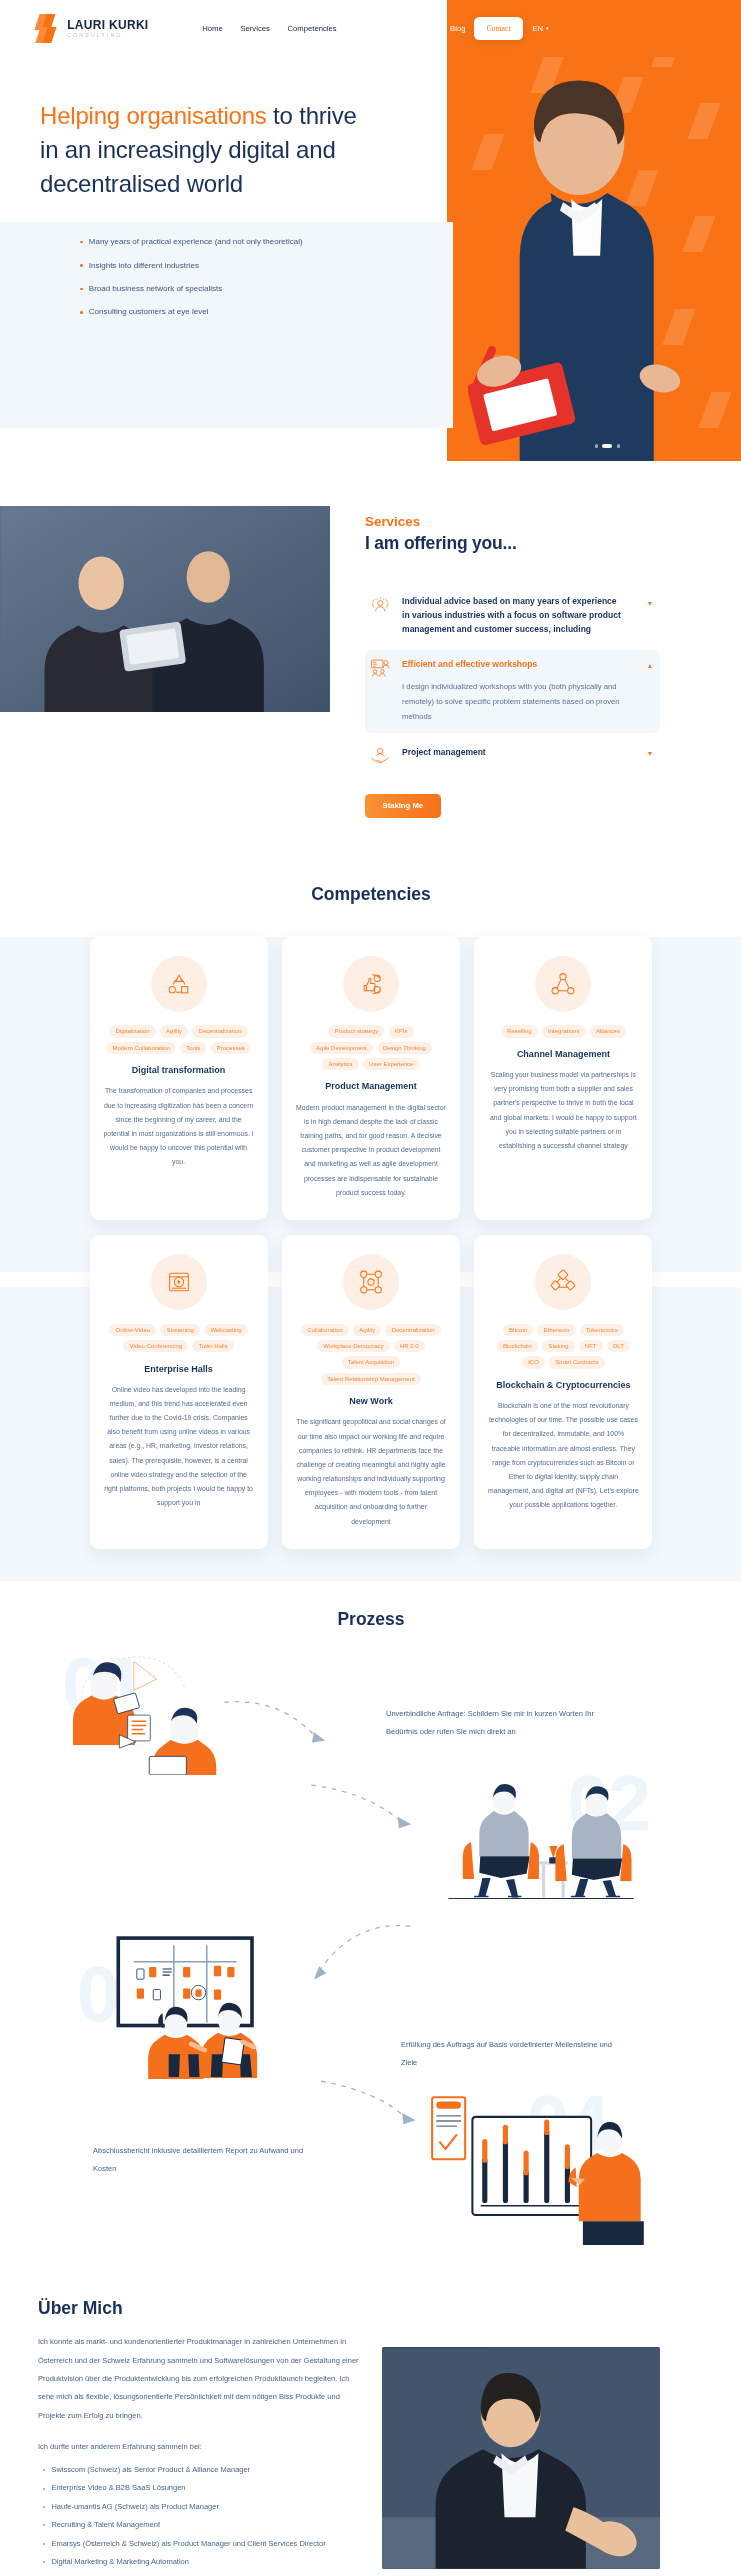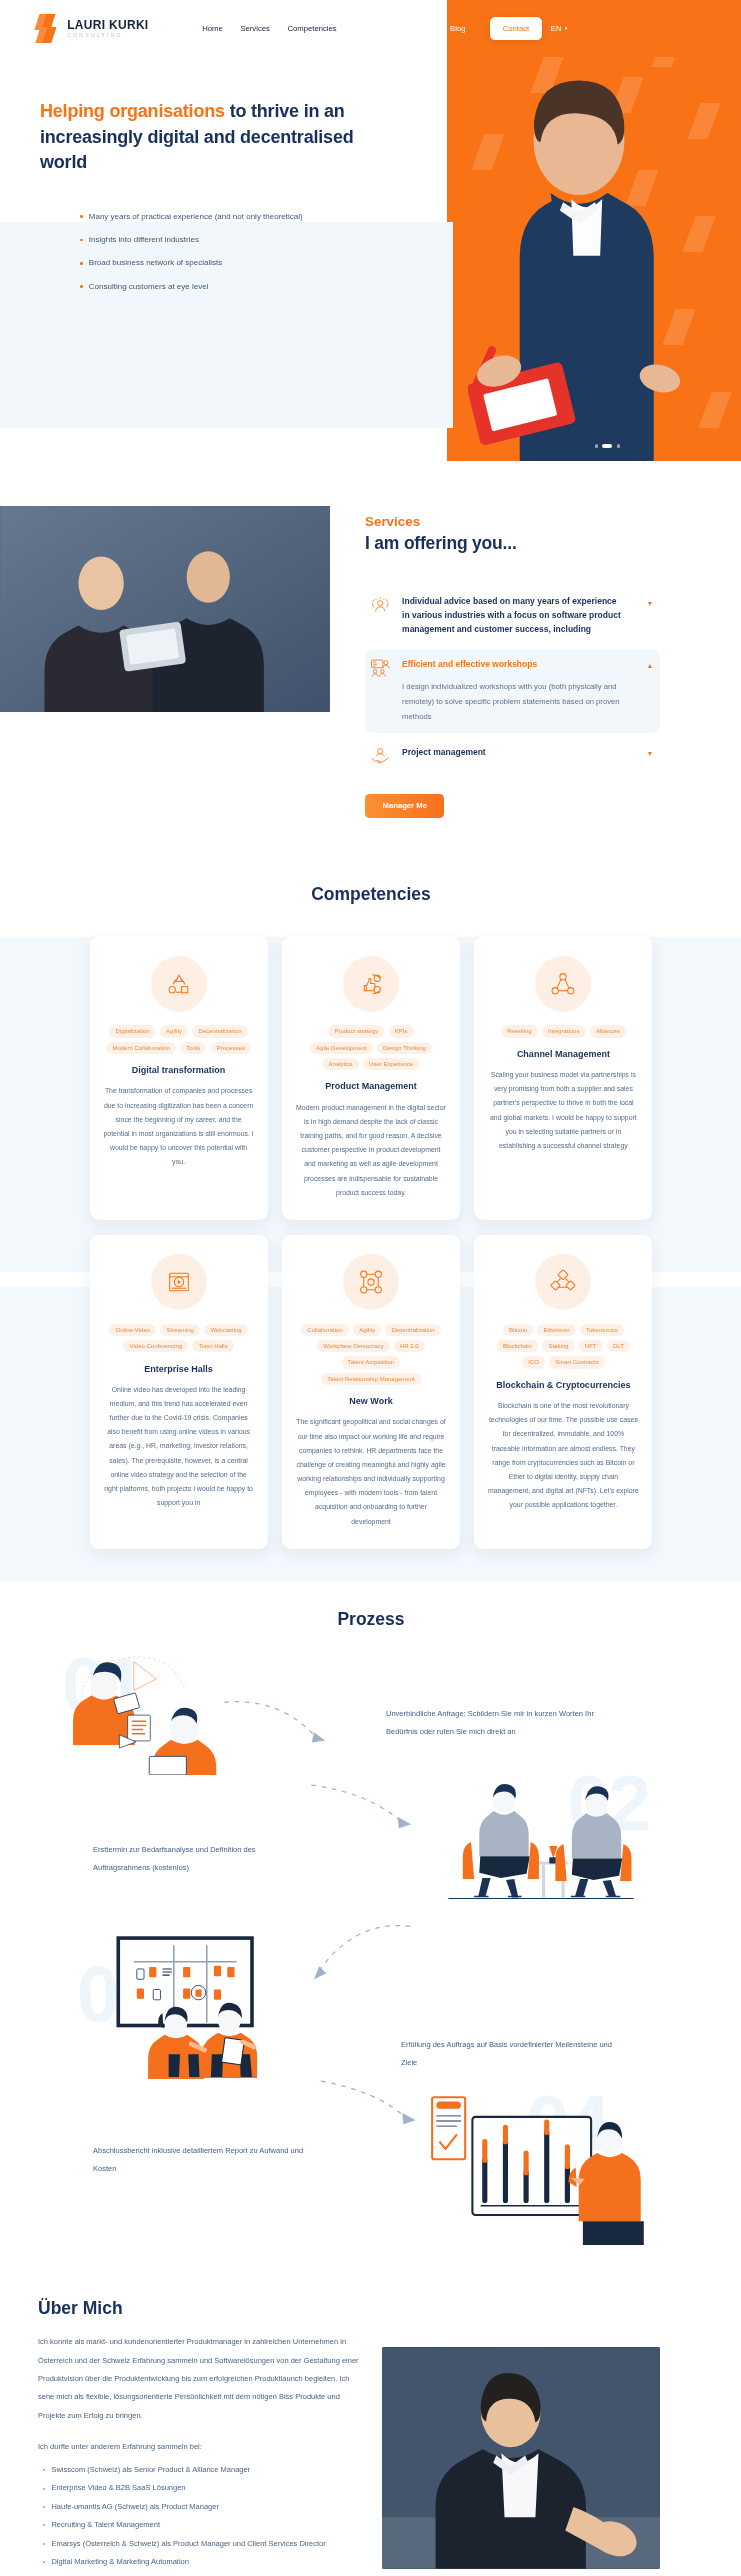--- a/index.html
+++ b/index.html
@@ -39,43 +39,44 @@
     font-size: 5.2px; letter-spacing: 2.2px; color: #b8bdc8; margin-top: 2.6px; font-weight: 500;
   }
   .nav { display: flex; align-items: center; gap: 0; margin-left: 45px; justify-content: flex-end; }
   .nav a {
     font-size: 7.7px; color: #16243f; text-decoration: none; padding: 0 8.8px;
     white-space: nowrap;
   }
   .nav a.on-orange { color: #ffffff; }
   .nav .contact-btn {
     background: #ffffff; color: #f97316; font-weight: 500;
-    padding: 7.2px 12.4px; border-radius: 5.2px; margin-left: 16px;
+    padding: 7.2px 12.4px; border-radius: 5.2px; margin-left: 0;
     box-shadow: 0 2.1px 9.3px rgba(0,0,0,0.10);
+    font-family: Liberation Serif, serif;
   }
   .lang { color: #ffffff; font-size: 7.7px; margin-left: 9.3px; display:flex; align-items:center; gap:2.1px;}
   .lang .chev { font-size: 4.6px; }
 
   
   .hero { position: relative; height: 404px; }
   .hero-right {
     position: absolute; right: 0; top: -57px; width: 295px; height: 461px;
     background: #f97316; overflow: hidden;
   }
   .hero-pattern { position: absolute; inset: 0; opacity: 0.14; }
   .hero-pattern i {
     position: absolute; background: #ffffff; width: 19.6px; height: 36px;
     transform: skewX(-20deg);
   }
   .hero-person {
     position: absolute; left: 20.6px; bottom: 0; width: 222px; height: 397px;
   }
   .hero-left { position: relative; padding: 42px 0 0 40px; width: 464px; }
   .hero-h1 {
-    font-size: 18px; line-height: 1.42; font-weight: 700; letter-spacing: -0.2px;
+    font-size: 24px; line-height: 1.42; font-weight: 400; letter-spacing: -0.2px;
     max-width: 330px;
   }
   .hero-h1 .accent { color: #f97316; }
   .hero-blue-panel {
     position: absolute; left: 0; top: 165px; width: 453px; height: 206px;
     background: #f2f7fb;
   }
   .hero-list { position: relative; padding-top: 36px; padding-left: 40px; }
   .hero-list li {
     list-style: none; font-size: 8px; color: #3f5878; margin-bottom: 14.4px;
@@ -342,21 +343,21 @@
               <path d="M3 24l8 6 5-2 6 4 5-3 9-6"></path>
               <path d="M13 30l5 3 4-2"></path>
             </svg>
           </span>
           <div class="acc-body">
             <div class="acc-head">Project management</div>
           </div>
           <span class="acc-chev">▾</span>
         </div>
 
-        <button class="btn-orange">Manager Me</button>
+        <button class="btn-orange">Staking Me</button>
       </div>
     </div>
   </section>
 
   <section class="comp">
     <div class="comp-band"></div>
     <div class="comp-band2"></div>
     <h2 class="comp-title">Competencies</h2>
 
     <div class="comp-grid">
@@ -515,21 +516,20 @@
       </svg>
       <svg class="dash-arrow" style="left:222px;top:46px" width="155" height="67" viewBox="0 0 300 130">
         <path d="M4 20q110 -10 180 70" stroke="#9fb2c8" stroke-width="2.4" stroke-dasharray="9 11" fill="none"></path>
         <path d="M178 78l22 16-26 4z" fill="#9fb2c8"></path>
       </svg>
       <div class="ptext" style="left:386px;top:59px">Unverbindliche Anfrage: Schildern Sie mir in kurzen Worten Ihr Bedürfnis oder rufen Sie mich direkt an</div>
     </div>
 
     <div class="pstep" style="height:155px">
       <div class="ghostnum" style="right:93px;top:-20.6px">02</div>
-      <div class="ptext" style="left:93px;top:61px">Ersttermin zur Bedarfsanalyse und Definition des Auftragsrahmens (kostenlos)</div>
       <svg class="dash-arrow" style="left:309px;top:3.1px" width="155" height="67" viewBox="0 0 300 130">
         <path d="M4 4q110 14 176 72" stroke="#9fb2c8" stroke-width="2.4" stroke-dasharray="9 11" fill="none"></path>
         <path d="M172 66l26 14-24 8z" fill="#9fb2c8"></path>
       </svg>
       <svg class="pillus" style="left:433px;top:0" width="216" height="129" viewBox="0 0 420 250">
         <path d="M30 230h360" stroke="#1b3257" stroke-width="2.4"></path>
         <ellipse cx="138" cy="40" rx="22" ry="25" fill="#f6f7f9"></ellipse>
         <path d="M116 34q6-30 28-26t16 28q-6-14-22-14t-22 12z" fill="#1b3257"></path>
         <path d="M118 60q20 14 40 0l10 8q18 12 18 36v44h-96v-44q0-24 18-36z" fill="#a8b4c4"></path>
         <path d="M92 148h96l-6 34-50 8-42-10z" fill="#17283f"></path>

